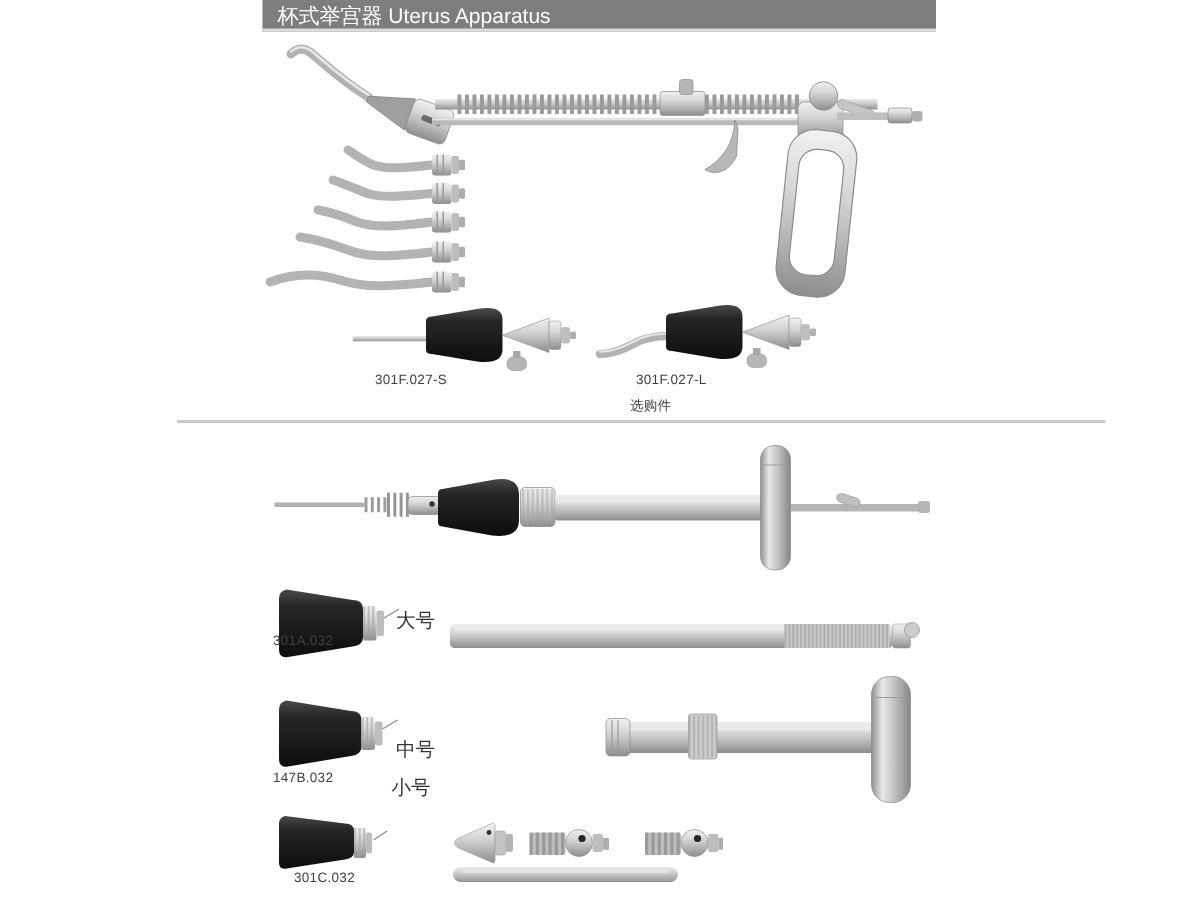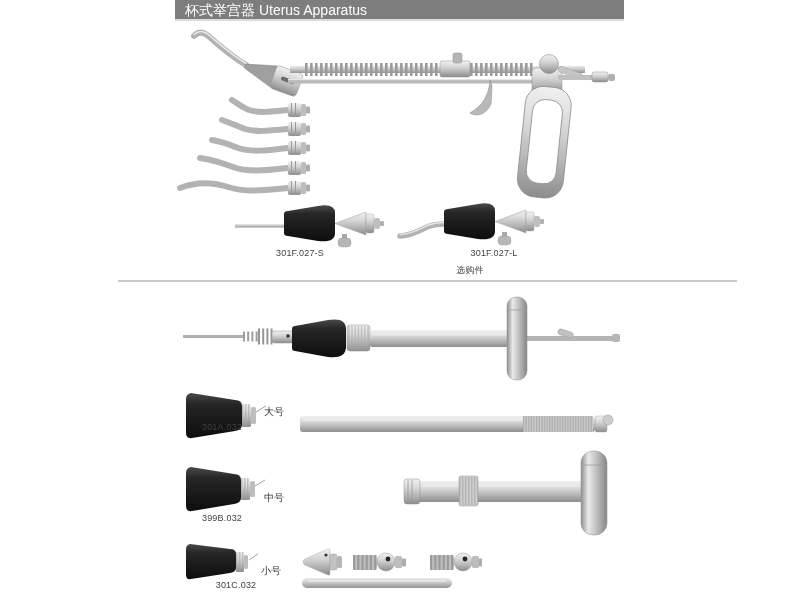--- a/index.html
+++ b/index.html
@@ -8,25 +8,25 @@
     font-family:"Liberation Sans", sans-serif;overflow:hidden;border-radius:27px;
   }
   .header-bar{
     position:absolute;left:175px;top:0;width:449px;height:21px;
     background:#7d7d7d;border-bottom:2px solid #dcdcdc;
     color:#ffffff;font-size:14px;line-height:21px;padding-left:10px;
     box-sizing:border-box;white-space:nowrap;
   }
   .fig{position:absolute;}
   .part-label{
-    position:absolute;font-size:9px;color:#3f3f3f;text-align:center;
+    position:absolute;font-size:9px;color:#3f3f3f;text-align:left;
     letter-spacing:.2px;white-space:nowrap;
   }
   .size-label{
-    position:absolute;font-size:10px;color:#333333;white-space:nowrap;
+    position:absolute;font-size:13px;color:#333333;white-space:nowrap;
   }
   .divider{
     position:absolute;left:118px;top:280px;width:619px;height:2px;
     background:#c9c9c9;
   }
 </style>
 </head>
 <body>
 
 <div class="page">
@@ -175,21 +175,21 @@
       <rect x="139" y="18" width="6" height="11" rx="2" fill="#bfbfbf"></rect>
       <rect x="145" y="21" width="4" height="5" rx="1" fill="#b0b0b0"></rect>
     </g>
     <g>
       <rect x="107" y="34" width="5" height="6" fill="#a8a8a8"></rect>
       <rect x="103" y="38" width="13" height="9" rx="4" fill="#b6b6b6" stroke="#949494" stroke-width="0.4"></rect>
     </g>
   </svg>
 
   <div class="part-label" style="left:250px;top:248px;width:100px">301F.027-S</div>
-  <div class="part-label" style="left:444px;top:248px;width:100px">301F.027-L</div>
+  <div class="part-label" style="left:424px;top:248px;width:100px">301F.027-L</div>
   <div class="part-label" style="left:420px;top:264px;width:100px">选购件</div>
 
   <div class="divider"></div>
 
   <svg class="fig" style="left:180px;top:295px" width="455" height="90" viewBox="0 0 455 90">
     <rect x="3" y="40" width="60" height="3" fill="#b0b0b0"></rect>
     <g>
       <line x1="63" y1="41.5" x2="78" y2="41.5" stroke="#9e9e9e" stroke-width="10" stroke-dasharray="2 2.2"></line>
       <line x1="78" y1="41.5" x2="94" y2="41.5" stroke="#969696" stroke-width="16" stroke-dasharray="2 2.2"></line>
     </g>
@@ -247,21 +247,21 @@
   <svg class="fig" style="left:180px;top:462px" width="105" height="58" viewBox="0 0 105 58">
     <path d="M11,5 Q6,6 6,11 L6,44 Q6,50 12,49 L54,42 Q61,41 61,36 L61,18 Q61,12 54,12 Z" fill="url(#gCup)"></path>
     <g>
       <rect x="61" y="16" width="9" height="22" rx="1.5" fill="url(#gMetal)"></rect>
       <line x1="61" y1="27" x2="70" y2="27" stroke="#9e9e9e" stroke-width="22" stroke-dasharray="1.5 1.5" opacity="0.5"></line>
       <rect x="70" y="19" width="5" height="16" rx="1.5" fill="#bdbdbd"></rect>
       <line x1="75" y1="24" x2="85" y2="18" stroke="#8a8a8a" stroke-width="0.8"></line>
     </g>
   </svg>
   <div class="size-label" style="left:264px;top:491px">中号</div>
-  <div class="part-label" style="left:182px;top:513px;width:80px">399B.032</div>
+  <div class="part-label" style="left:182px;top:513px;width:80px">147B.032</div>
 
   <svg class="fig" style="left:400px;top:448px" width="215" height="90" viewBox="0 0 215 90">
     <rect x="8" y="33" width="176" height="21" rx="2.5" fill="url(#gMetal)"></rect>
     <rect x="12" y="36" width="170" height="3" fill="#ececec" opacity="0.8"></rect>
     <g>
       <rect x="4" y="31" width="16" height="25" rx="3" fill="url(#gMetal)" stroke="#8e8e8e" stroke-width="0.5"></rect>
       <line x1="8" y1="32" x2="8" y2="55" stroke="#9a9a9a" stroke-width="0.8"></line>
       <line x1="12" y1="32" x2="12" y2="55" stroke="#9a9a9a" stroke-width="0.8"></line>
     </g>
     <g>
@@ -276,21 +276,21 @@
 
   <svg class="fig" style="left:180px;top:538px" width="100" height="52" viewBox="0 0 100 52">
     <path d="M10,6 Q6,7 6,11 L6,37 Q6,42 11,41 L50,35 Q56,34 56,30 L56,16 Q56,11 50,11 Z" fill="url(#gCup)"></path>
     <g>
       <rect x="56" y="14" width="8" height="20" rx="1.5" fill="url(#gMetal)"></rect>
       <line x1="56" y1="24" x2="64" y2="24" stroke="#9e9e9e" stroke-width="20" stroke-dasharray="1.5 1.5" opacity="0.5"></line>
       <rect x="64" y="17" width="4" height="14" rx="1.5" fill="#bdbdbd"></rect>
       <line x1="69" y1="22" x2="78" y2="16" stroke="#8a8a8a" stroke-width="0.8"></line>
     </g>
   </svg>
-  <div class="size-label" style="left:261px;top:564px">小号</div>
+  <div class="size-label" style="left:261px;top:516px">小号</div>
   <div class="part-label" style="left:196px;top:580px;width:80px">301C.032</div>
 
   <svg class="fig" style="left:292px;top:542px" width="190" height="52" viewBox="0 0 190 52">
     <g>
       <path d="M36,7 L13,17 Q9,20 13,23 L36,33 Q38,34 38,31 L38,9 Q38,6 36,7 Z" fill="url(#gMetal)" stroke="#999999" stroke-width="0.4"></path>
       <rect x="38" y="12" width="7" height="16" rx="1.5" fill="#c3c3c3" stroke="#9a9a9a" stroke-width="0.4"></rect>
       <rect x="45" y="14" width="5" height="12" rx="1.5" fill="#b5b5b5"></rect>
       <circle cx="34" cy="13" r="1.6" fill="#333333"></circle>
     </g>
     <g transform="translate(61,0)">

